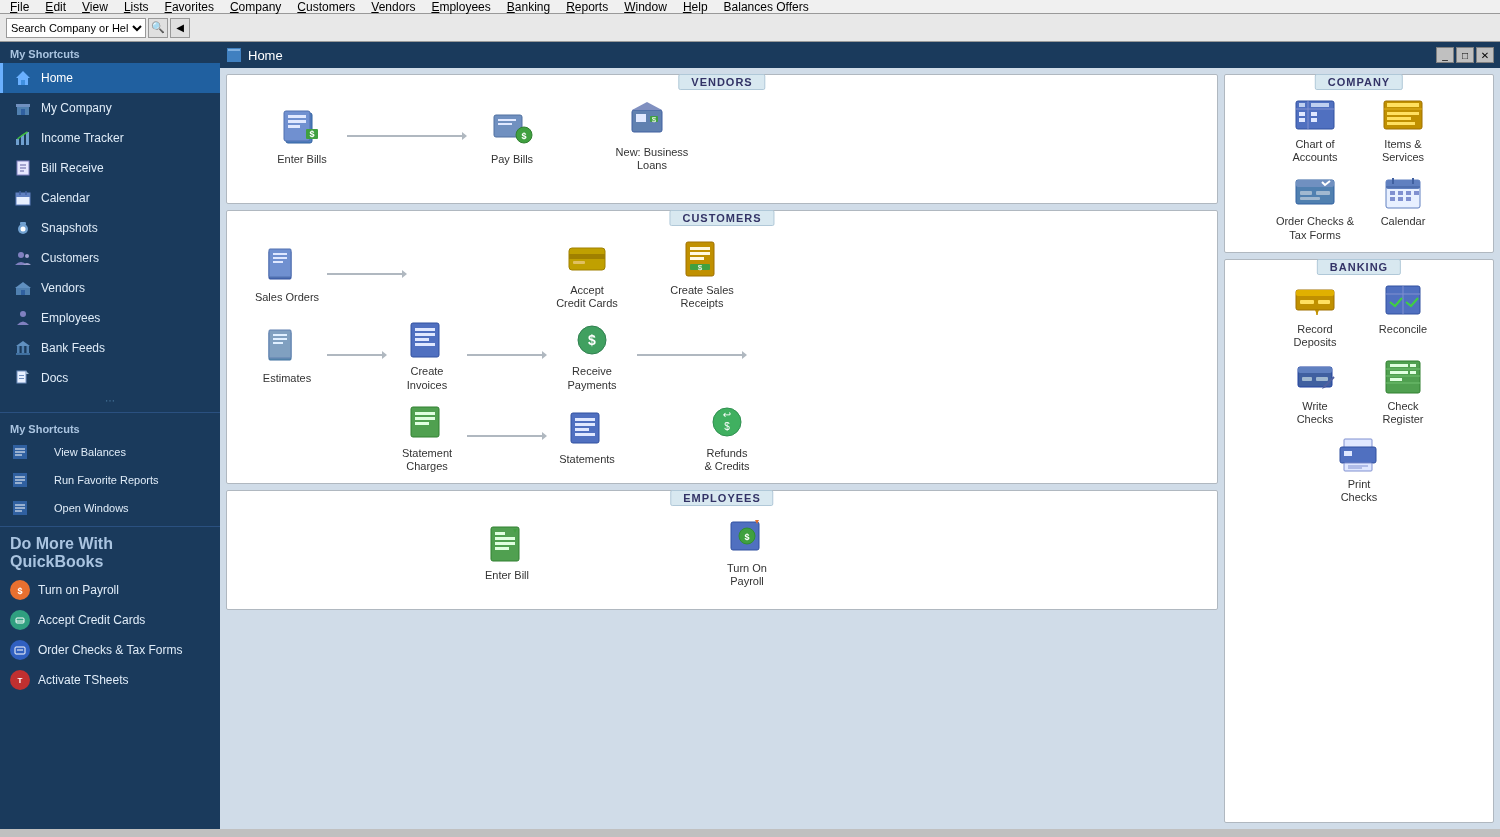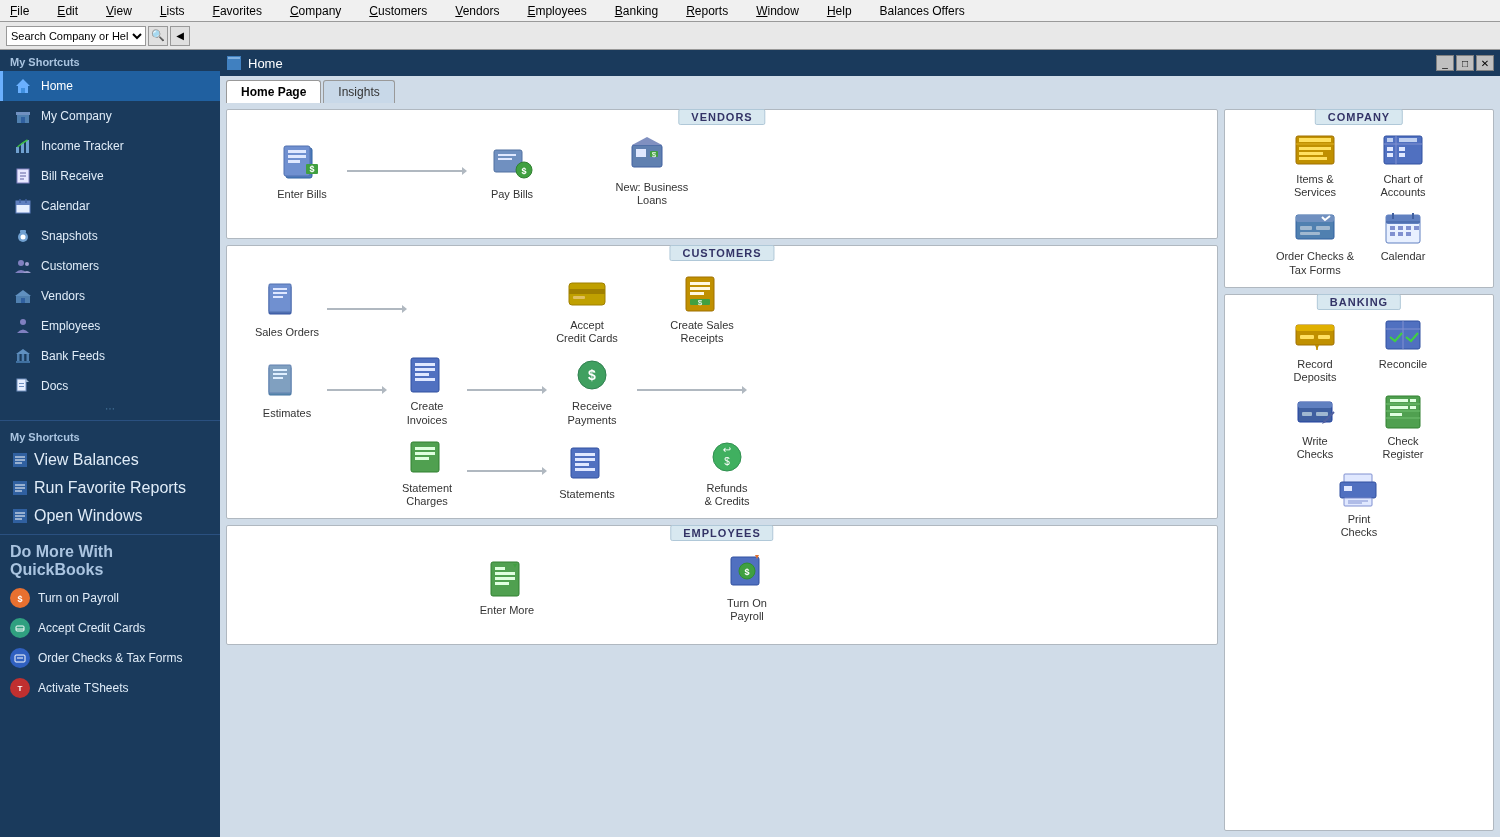--- a/index.html
+++ b/index.html
@@ -4,23 +4,23 @@
   <style>
     * { box-sizing: border-box; margin: 0; padding: 0; }
     body { font-family: Arial, sans-serif; font-size: 12px; background: #c0c0c0; overflow: hidden; }
 
     
     .menu-bar {
       background: #f0f0f0;
       border-bottom: 1px solid #999;
       display: flex;
       align-items: center;
-      height: 22px;
+      height: 14px;
       padding: 0 4px;
-      gap: 16px;
+      gap: 4px;
     }
     .menu-item {
       padding: 2px 6px;
       cursor: pointer;
       font-size: 12px;
       color: #000;
     }
     .menu-item span { text-decoration: underline; }
 
     
@@ -113,25 +113,25 @@
     .sidebar-drag-handle {
       text-align: center;
       color: #4a7aa0;
       font-size: 10px;
       padding: 2px;
       cursor: ns-resize;
     }
     .sidebar-shortcuts-item {
       display: flex;
       align-items: center;
-      gap: 4px;
+      gap: 24px;
       padding: 4px 10px;
       cursor: pointer;
       color: #e0ecf8;
-      font-size: 16px;
+      font-size: 11px;
     }
     .sidebar-do-more-label {
       font-size: 16px;
       font-weight: bold;
       color: #aac4e0;
       padding: 4px 10px 4px;
     }
     .do-more-item {
       display: flex;
       align-items: center;
@@ -585,24 +585,20 @@
         </div>
         <span class="window-title">Home</span>
       </div>
       <div class="window-controls">
         <button class="win-ctrl-btn">_</button>
         <button class="win-ctrl-btn">□</button>
         <button class="win-ctrl-btn">✕</button>
       </div>
     </div>
 
-    <div class="tabs-bar">
-      <div class="tab active">Home Page</div>
-      <div class="tab">Insights</div>
-    </div>
 
     <div class="home-content">
 
       <div class="flow-area">
 
         <div class="section-panel vendors-section">
           <div class="section-label">VENDORS</div>
           <div style="display:flex; align-items:center; justify-content:flex-start; margin-top:14px; padding: 0 20px;">
 
             <div class="flow-icon-wrap">
@@ -840,21 +836,21 @@
                 <svg width="44" height="38" viewBox="0 0 44 38">
                   <rect x="6" y="2" width="28" height="34" rx="2" fill="#50a050" stroke="#308030" stroke-width="1"></rect>
                   <rect x="10" y="7" width="10" height="3" fill="#e0ffe0"></rect>
                   <rect x="10" y="12" width="20" height="3" fill="#e0ffe0"></rect>
                   <rect x="10" y="17" width="20" height="3" fill="#e0ffe0"></rect>
                   <rect x="10" y="22" width="14" height="3" fill="#e0ffe0"></rect>
 
                   <polygon points="28,4 32,4 30,8" fill="#40a040"></polygon>
                 </svg>
               </div>
-              <span class="flow-label">Enter More</span>
+              <span class="flow-label">Enter Bill</span>
             </div>
 
             <div style="width:160px;"></div>
 
             <div class="flow-icon-wrap" style="width:80px;">
               <div class="flow-icon-box">
                 <svg width="44" height="38" viewBox="0 0 44 38">
                   <rect x="6" y="4" width="28" height="28" rx="2" fill="#5070c0" stroke="#3050a0" stroke-width="1"></rect>
                   <circle cx="22" cy="18" r="8" fill="#40a040" stroke="#309030" stroke-width="1"></circle>
                   <text x="22" y="22" text-anchor="middle" fill="white" font-size="9" font-weight="bold">$</text>
@@ -866,52 +862,52 @@
             </div>
           </div>
         </div>
       </div>
 
       <div class="right-panel">
 
         <div class="right-section">
           <div class="section-label">COMPANY</div>
           <div class="right-grid">
-
-            <div class="right-item">
-              <div class="right-icon">
-                <svg width="42" height="36" viewBox="0 0 42 36">
-                  <rect x="2" y="4" width="38" height="28" rx="2" fill="#c09000" stroke="#a07000" stroke-width="1"></rect>
-                  <line x1="2" y1="12" x2="40" y2="12" stroke="#e0b020" stroke-width="1"></line>
-                  <rect x="5" y="6" width="32" height="4" fill="#ffe060"></rect>
-                  <rect x="5" y="15" width="32" height="3" fill="#ffe060"></rect>
-                  <rect x="5" y="20" width="24" height="3" fill="#ffe060"></rect>
-                  <rect x="5" y="25" width="28" height="3" fill="#ffe060"></rect>
-                </svg>
-              </div>
-              <span class="right-label" style="white-space:pre-line;">Items &amp;
-Services</span>
-            </div>
 
             <div class="right-item">
               <div class="right-icon">
                 <svg width="42" height="36" viewBox="0 0 42 36">
                   <rect x="2" y="4" width="38" height="28" rx="2" fill="#5070c0" stroke="#3050a0" stroke-width="1"></rect>
                   <line x1="2" y1="12" x2="40" y2="12" stroke="#8090d0" stroke-width="1"></line>
                   <line x1="14" y1="4" x2="14" y2="32" stroke="#8090d0" stroke-width="1"></line>
                   <rect x="5" y="15" width="6" height="4" fill="#e0e8ff"></rect>
                   <rect x="17" y="15" width="6" height="4" fill="#e0e8ff"></rect>
                   <rect x="5" y="21" width="6" height="4" fill="#e0e8ff"></rect>
                   <rect x="17" y="21" width="6" height="4" fill="#e0e8ff"></rect>
                   <rect x="5" y="6" width="6" height="4" fill="#c0d0f0"></rect>
                   <rect x="17" y="6" width="18" height="4" fill="#c0d0f0"></rect>
                 </svg>
               </div>
               <span class="right-label" style="white-space:pre-line;">Chart of
 Accounts</span>
+            </div>
+
+            <div class="right-item">
+              <div class="right-icon">
+                <svg width="42" height="36" viewBox="0 0 42 36">
+                  <rect x="2" y="4" width="38" height="28" rx="2" fill="#c09000" stroke="#a07000" stroke-width="1"></rect>
+                  <line x1="2" y1="12" x2="40" y2="12" stroke="#e0b020" stroke-width="1"></line>
+                  <rect x="5" y="6" width="32" height="4" fill="#ffe060"></rect>
+                  <rect x="5" y="15" width="32" height="3" fill="#ffe060"></rect>
+                  <rect x="5" y="20" width="24" height="3" fill="#ffe060"></rect>
+                  <rect x="5" y="25" width="28" height="3" fill="#ffe060"></rect>
+                </svg>
+              </div>
+              <span class="right-label" style="white-space:pre-line;">Items &amp;
+Services</span>
             </div>
 
             <div class="right-item">
               <div class="right-icon">
                 <svg width="42" height="36" viewBox="0 0 42 36">
                   <rect x="2" y="6" width="38" height="24" rx="2" fill="#5080b0" stroke="#3060a0" stroke-width="1"></rect>
                   <rect x="2" y="6" width="38" height="7" rx="2" fill="#7090c0"></rect>
                   <rect x="6" y="17" width="12" height="4" rx="1" fill="#a0b8d0"></rect>
                   <rect x="22" y="17" width="14" height="4" rx="1" fill="#a0b8d0"></rect>
                   <rect x="6" y="23" width="20" height="3" rx="1" fill="#a0b8d0"></rect>

